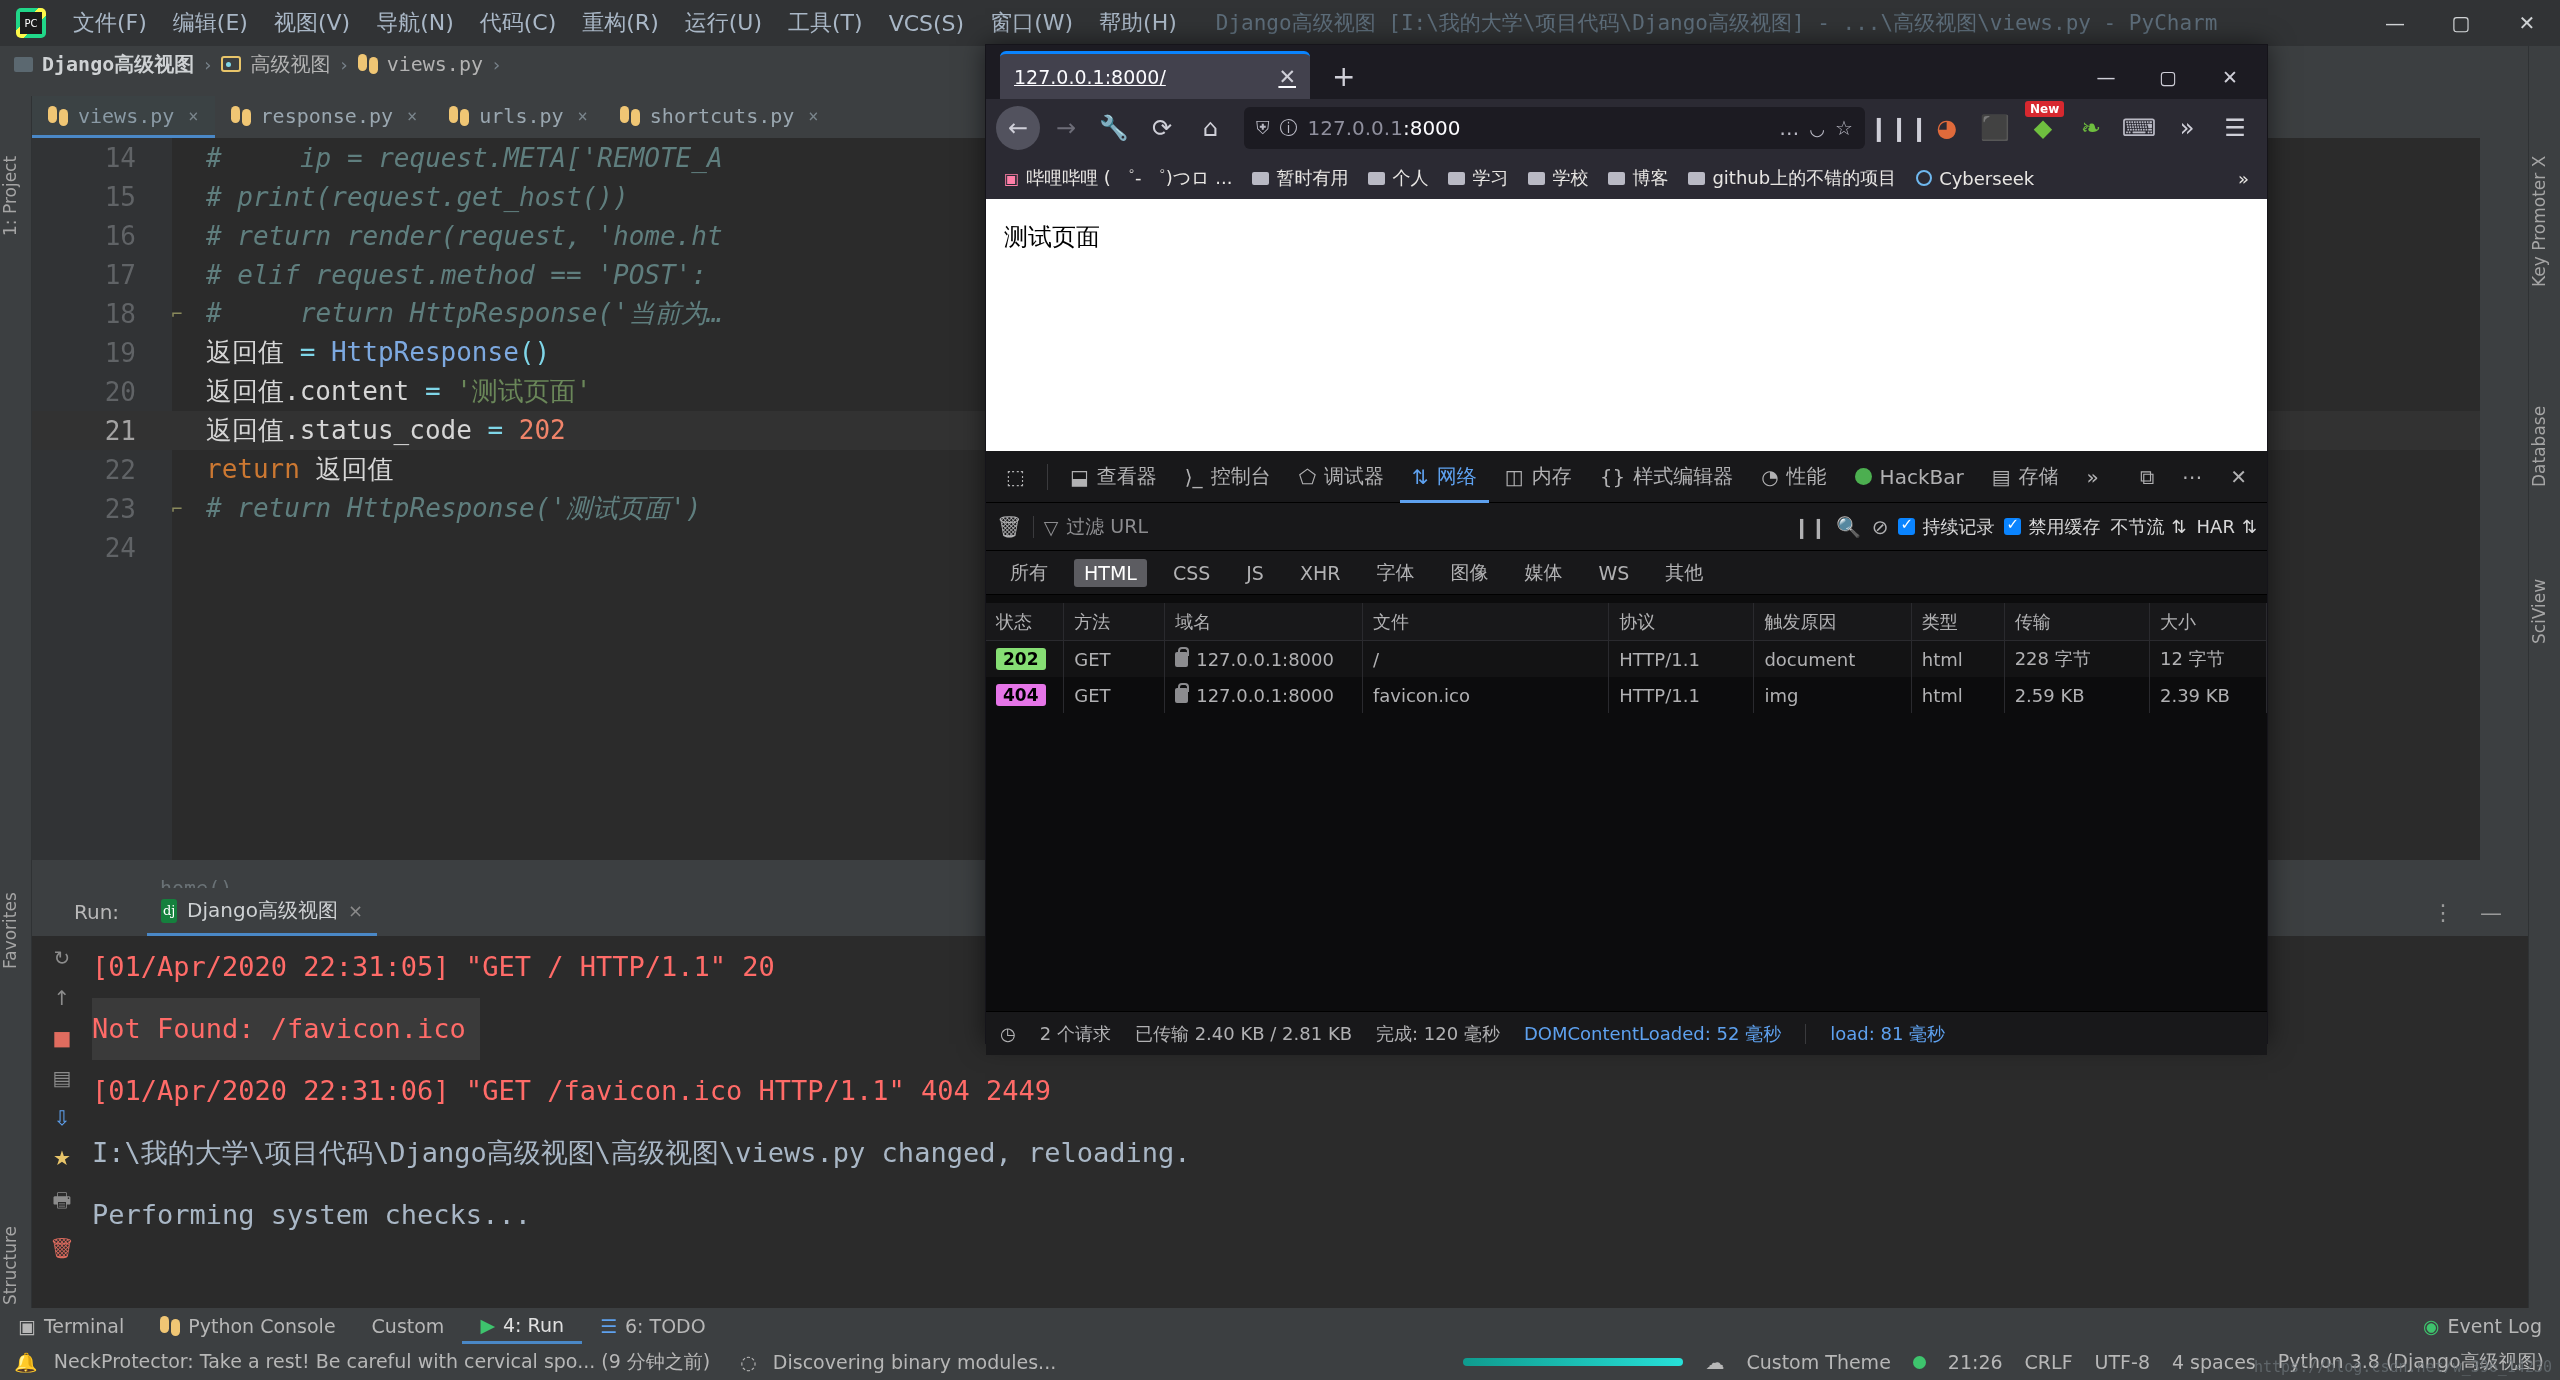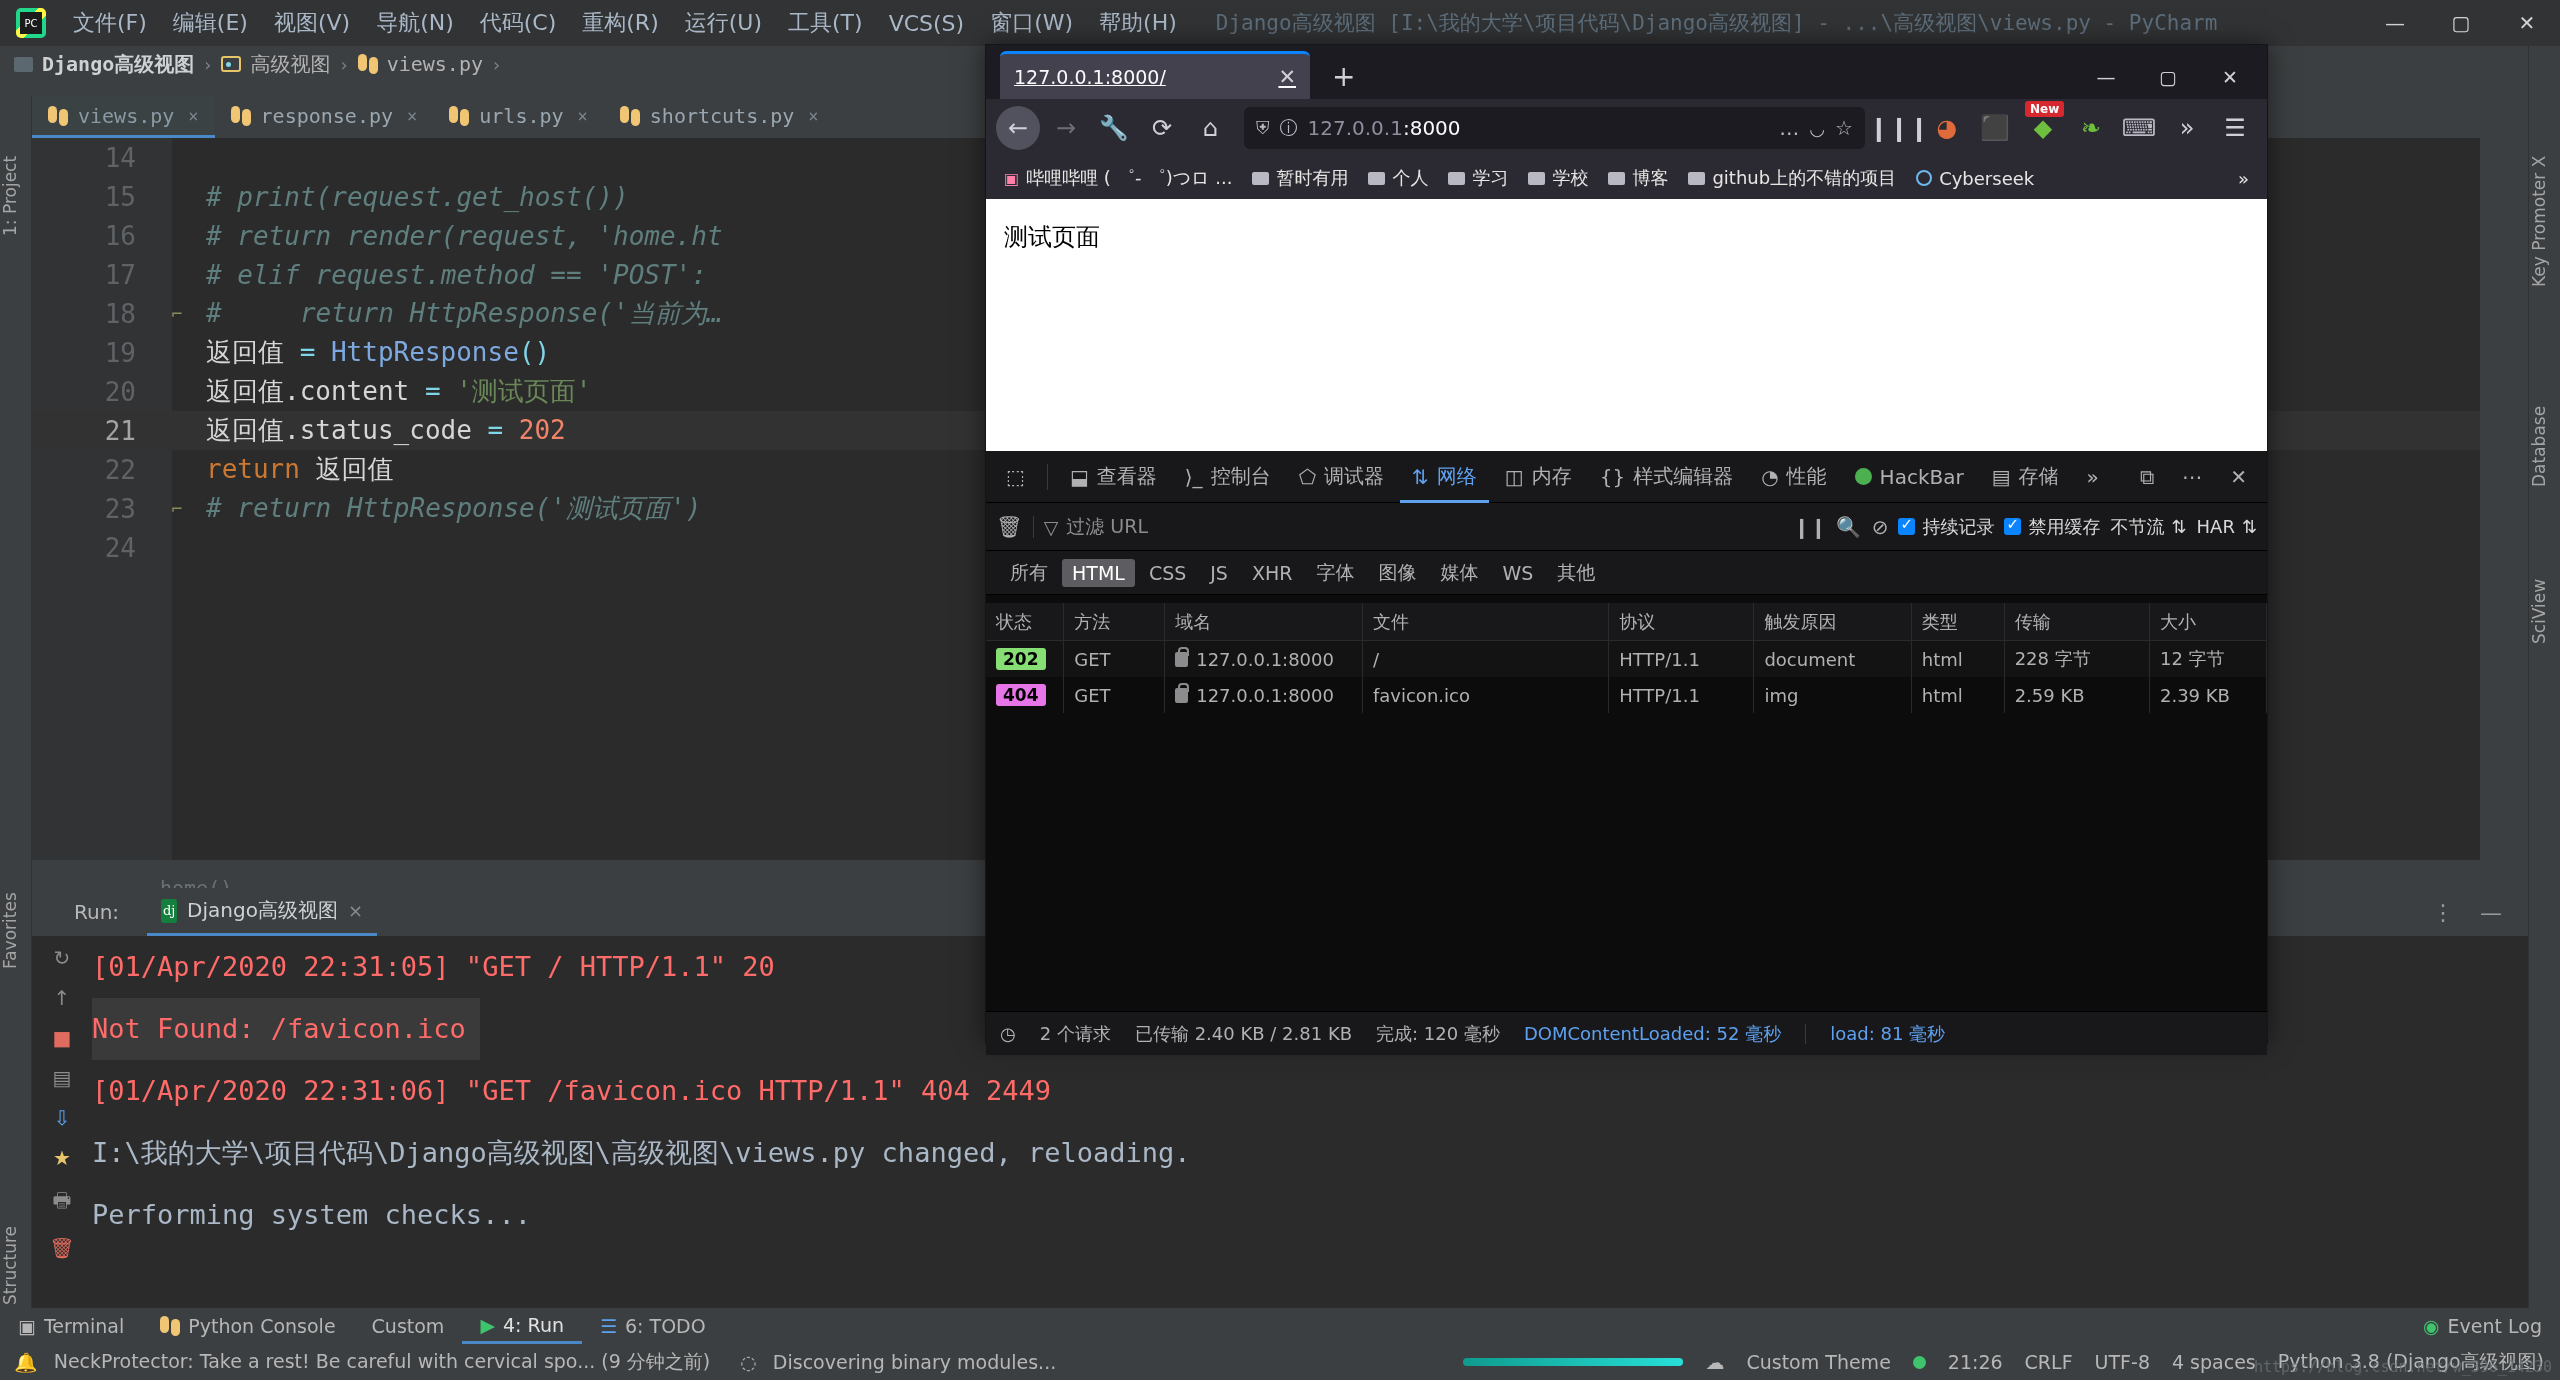--- a/index.html
+++ b/index.html
@@ -282,21 +282,21 @@
     color: #8c8c8f; min-width: 0;
   }
   .chk { display: flex; align-items: center; gap: 7px; color: #d8d8d9; font-size: 18px; white-space: nowrap; }
   .chkbox {
     width: 17px; height: 17px; background: #0a84ff; border-radius: 3px; position: relative; flex:none;
   }
   .chkbox::after {
     content: "✓"; position: absolute; left: 2px; top: -3px; color: #fff; font-size: 15px;
   }
   .dt-types {
-    height: 44px; background: #18181a; display: flex; align-items: center; gap: 4px;
+    height: 44px; background: #18181a; display: flex; align-items: center; gap: 16px;
     padding: 0 14px; font-size: 19px; color: #b1b1b3; border-bottom: 1px solid #000;
   }
   .type-chip { padding: 3px 10px; border-radius: 3px; white-space: nowrap; }
   .type-chip.on { background: #5c5c61; color: #fff; }
   .net-table { flex: 1; background: #0c0c0d; overflow: hidden; margin-top: 8px; }
   .net-head {
     display: flex; height: 38px; background: #18181a; font-size: 18px; color: #b1b1b3;
     border-bottom: 1px solid #2a2a2e;
   }
   .net-head div, .net-row div {
@@ -404,21 +404,21 @@
     <div class="tab">
       <span class="ic-py"></span>
       <span>shortcuts.py</span>
       <span class="x">×</span>
     </div>
   </div>
 
   <div class="editor-bg"></div>
   <div class="gutter"></div>
   <div class="code-lines" id="code-lines">
-        <div class="cline"><span class="lnum">14</span><span class="gmark"></span></div>
+        <div class="cline"><span class="lnum">14</span><span class="gmark"></span><span class="code"><span class="cm">#     ip = request.META['REMOTE_A</span></span></div>
         <div class="cline"><span class="lnum">15</span><span class="gmark"></span><span class="code"><span class="cm"># print(request.get_host())</span></span></div>
         <div class="cline"><span class="lnum">16</span><span class="gmark"></span><span class="code"><span class="cm"># return render(request, 'home.ht</span></span></div>
         <div class="cline"><span class="lnum">17</span><span class="gmark"></span><span class="code"><span class="cm"># elif request.method == 'POST':</span></span></div>
         <div class="cline"><span class="lnum">18</span><span class="gmark">⌐</span><span class="code"><span class="cm">#     return HttpResponse('当前为…</span></span></div>
         <div class="cline"><span class="lnum">19</span><span class="gmark"></span><span class="code"><span class="var">返回值 </span><span class="op">= </span><span class="fn">HttpResponse</span><span class="op">()</span></span></div>
         <div class="cline"><span class="lnum">20</span><span class="gmark"></span><span class="code"><span class="var">返回值.content </span><span class="op">= </span><span class="str">'测试页面'</span></span></div>
         <div class="cline cur"><span class="lnum">21</span><span class="gmark"></span><span class="code"><span class="var">返回值.status_code </span><span class="op">= </span><span class="num">202</span></span></div>
         <div class="cline"><span class="lnum">22</span><span class="gmark"></span><span class="code"><span class="kw">return </span><span class="var">返回值</span></span></div>
         <div class="cline"><span class="lnum">23</span><span class="gmark">⌐</span><span class="code"><span class="cm"># return HttpResponse('测试页面')</span></span></div>
         <div class="cline"><span class="lnum">24</span><span class="gmark"></span><span class="code"></span></div>

